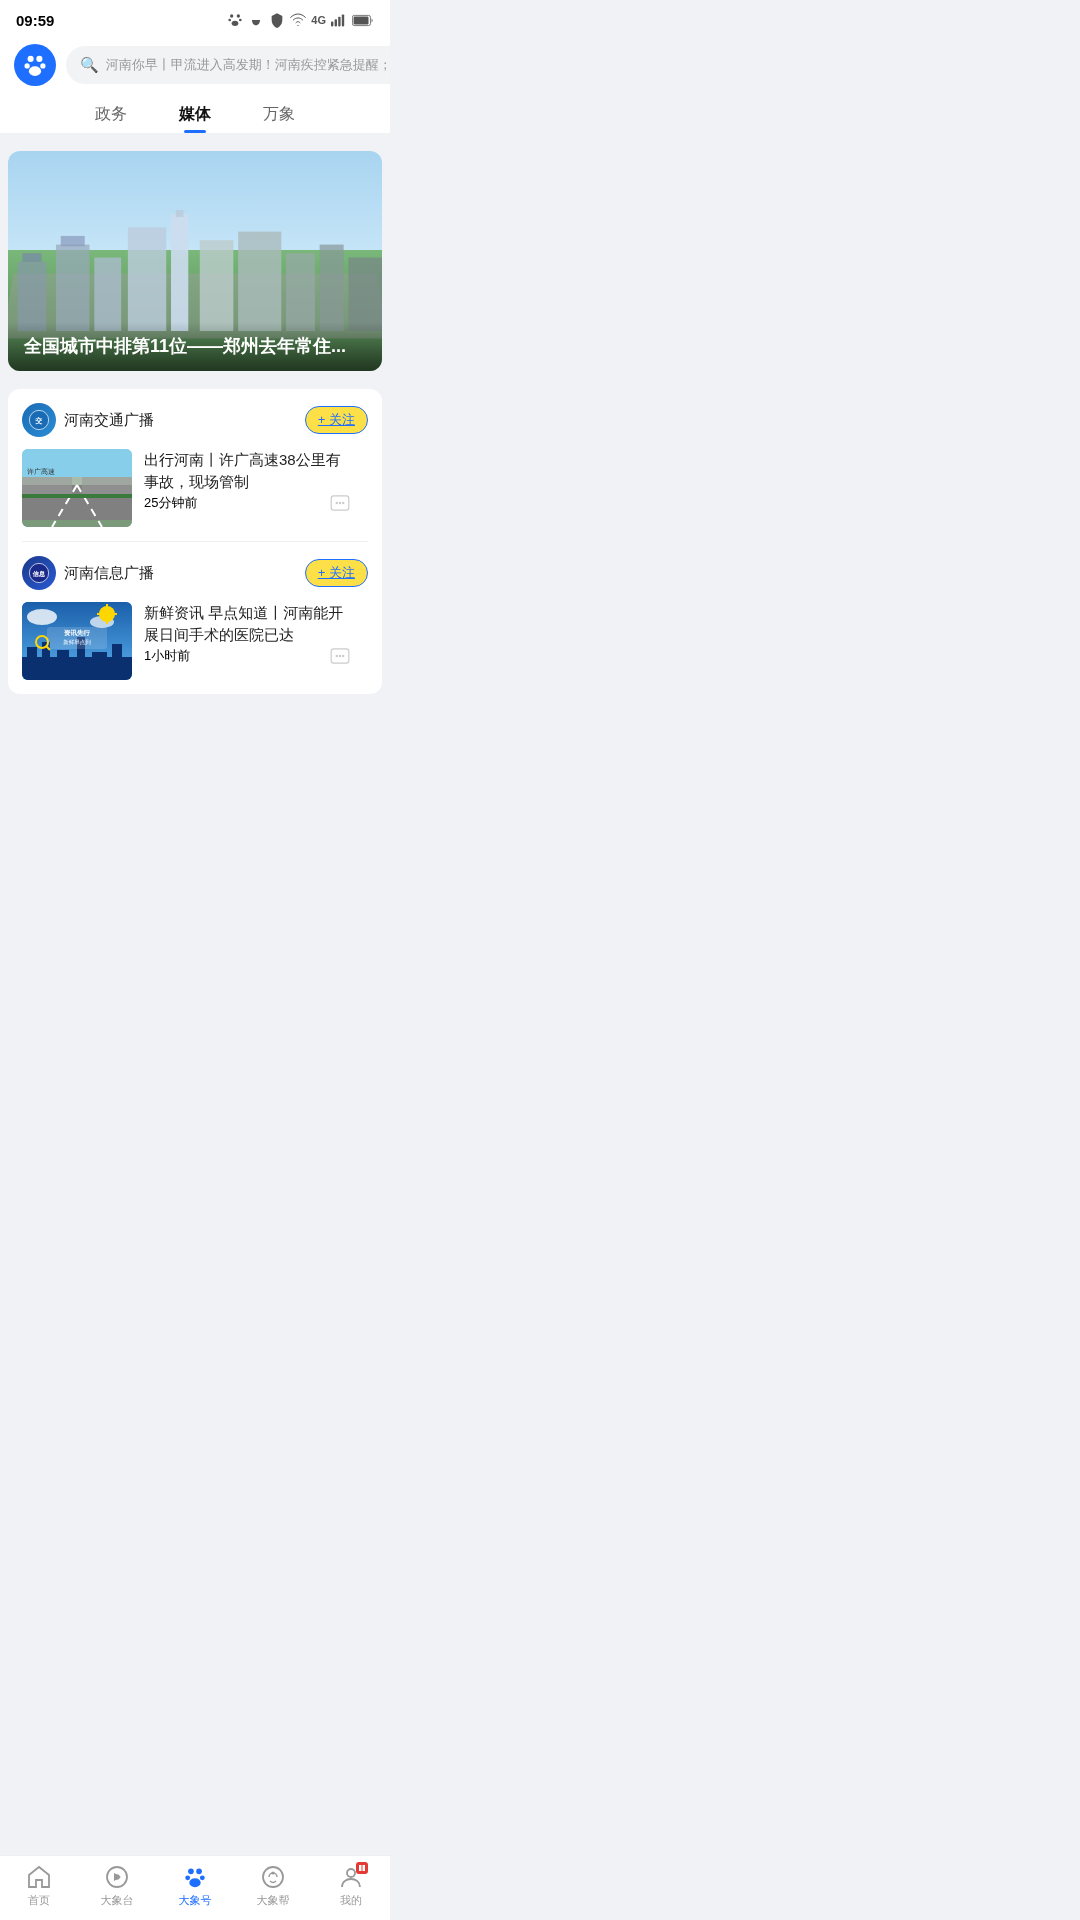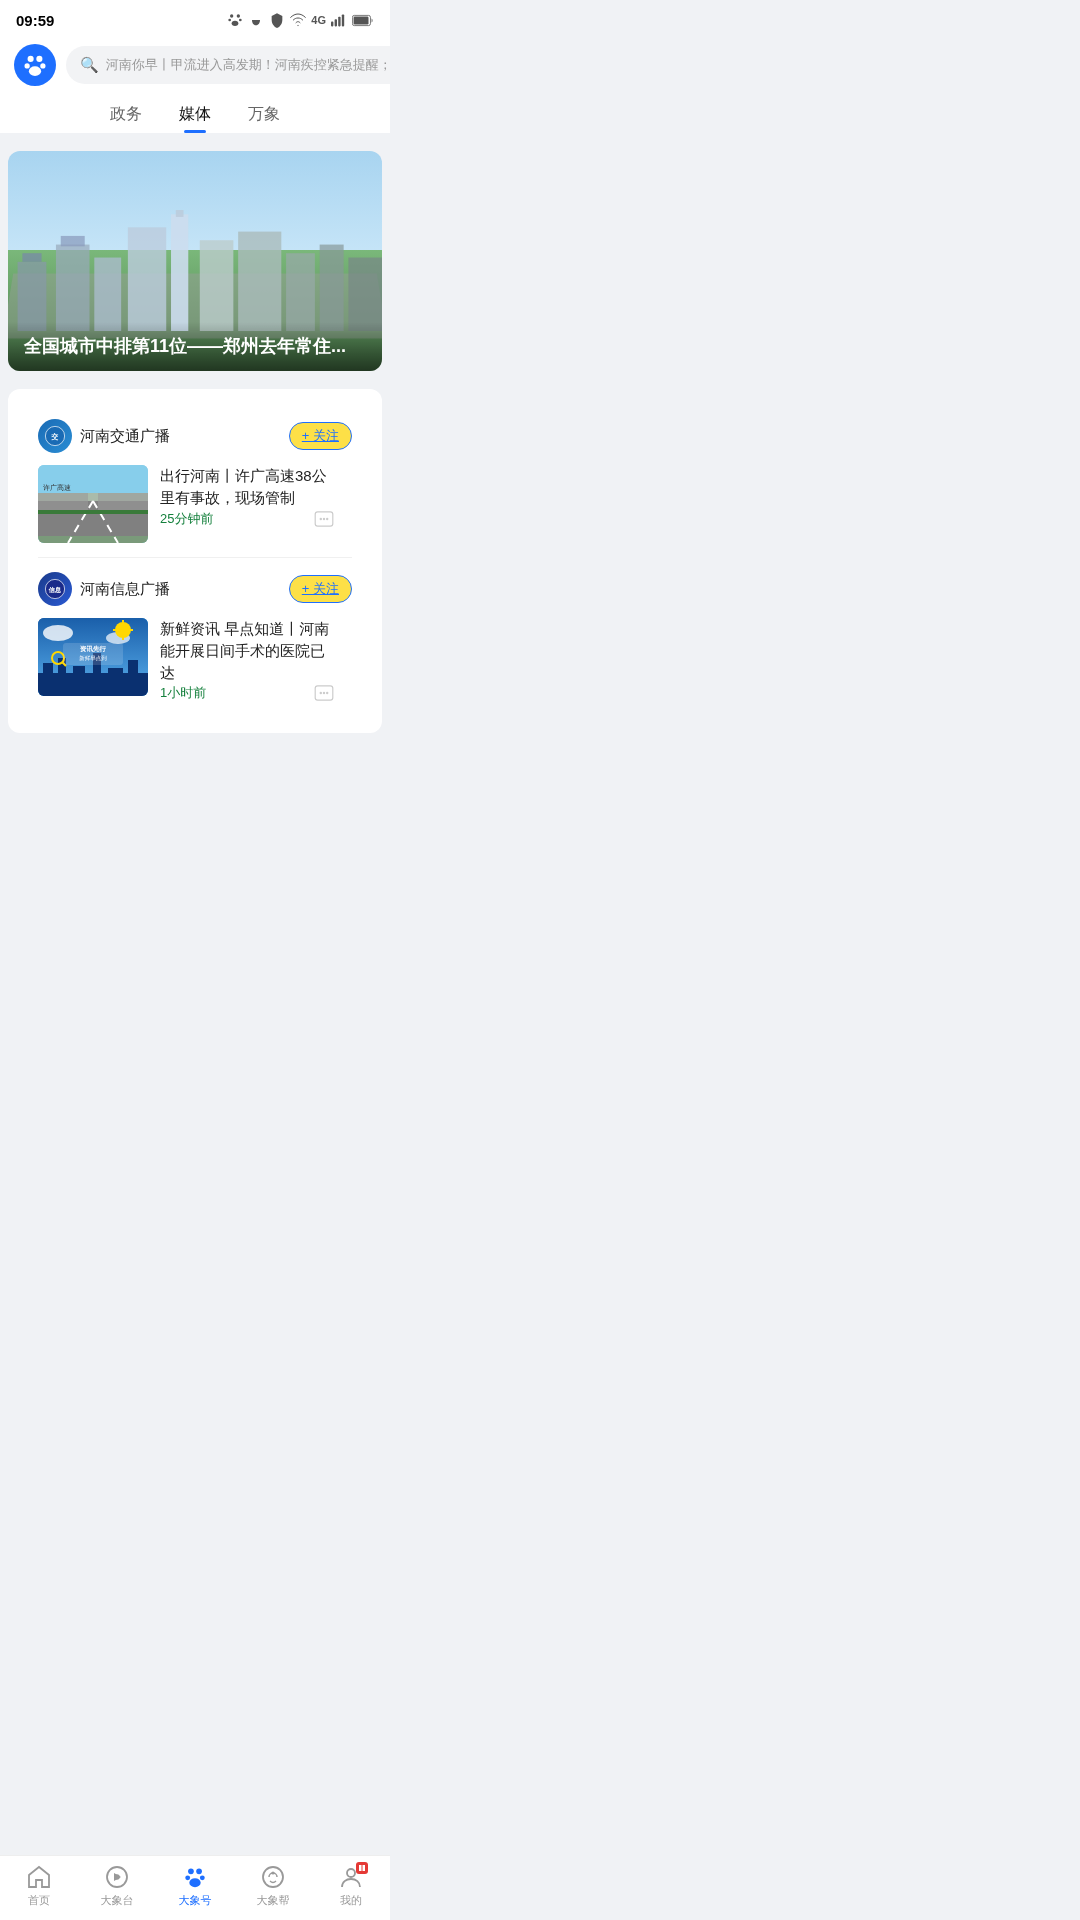--- a/index.html
+++ b/index.html
@@ -81,34 +81,34 @@
       white-space: nowrap;
       overflow: hidden;
       text-overflow: ellipsis;
     }
 
     
     .tabs {
       display: flex;
       justify-content: center;
       align-items: center;
-      gap: 37px;
+      gap: 52px;
       padding: 10px 0 0;
       background: #fff;
     }
     .tab-item {
       font-size: 16px;
       color: #666;
       padding-bottom: 8px;
       cursor: pointer;
       position: relative;
     }
     .tab-item.active {
       color: #111;
-      font-weight: 400;
+      font-weight: 700;
     }
     .tab-item.active::after {
       content: '';
       position: absolute;
       bottom: 0;
       left: 50%;
       transform: translateX(-50%);
       width: 22px;
       height: 3px;
       background: #1e6fff;
@@ -135,21 +135,21 @@
       font-size: 18px;
       font-weight: 600;
       line-height: 1.4;
     }
 
     
     .news-container {
       background: #fff;
       border-radius: 12px;
       margin: 0 8px 10px;
-      padding: 16px;
+      padding: 0;
       overflow: hidden;
     }
 
     
     .news-source-block {
       padding: 14px 14px 0;
     }
     .source-header {
       display: flex;
       align-items: center;
@@ -233,21 +233,21 @@
       color: #222;
       line-height: 1.45;
     }
     .news-meta {
       display: flex;
       align-items: center;
       justify-content: space-between;
     }
     .news-time {
       font-size: 13px;
-      color: #15803d;
+      color: #000000;
     }
     .more-btn {
       width: 28px;
       height: 20px;
       display: flex;
       align-items: center;
       justify-content: center;
       color: #ccc;
       font-size: 16px;
     }

